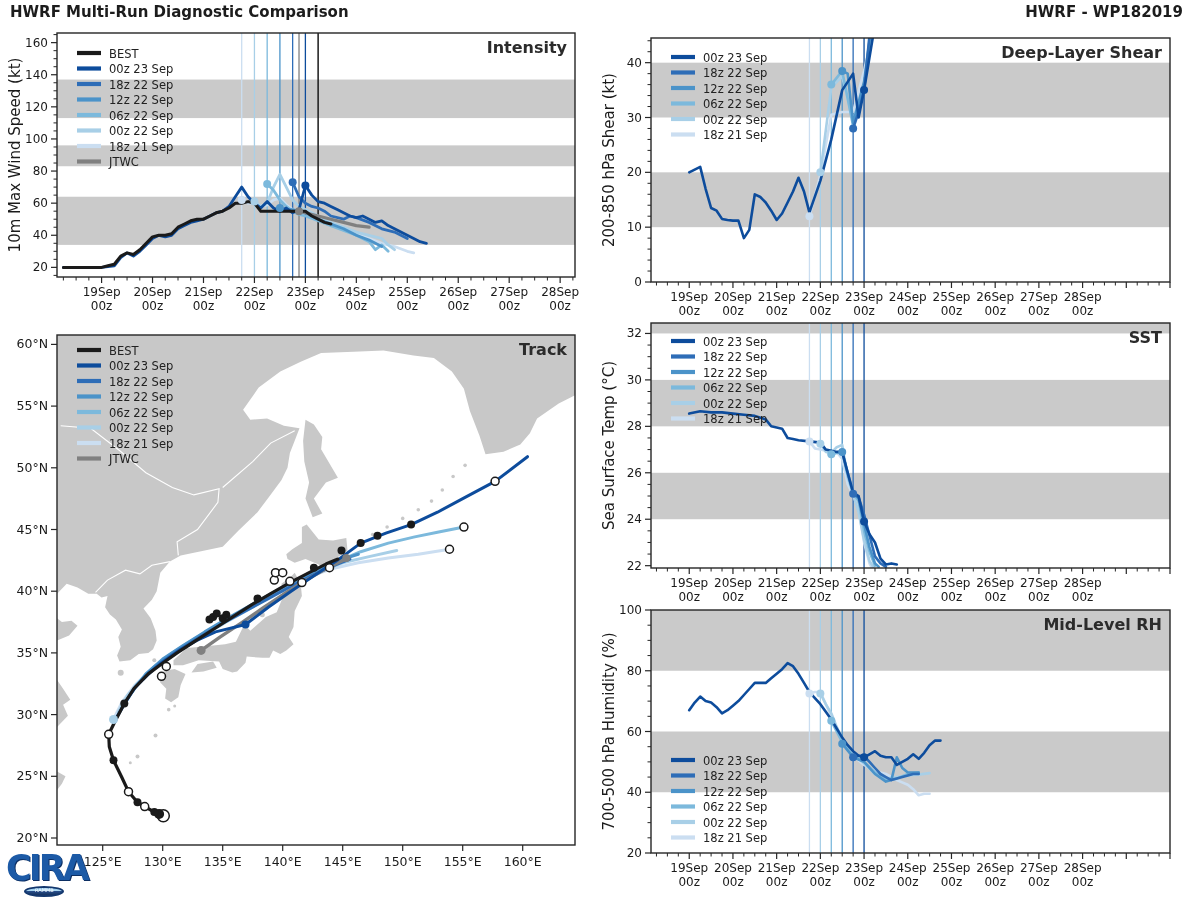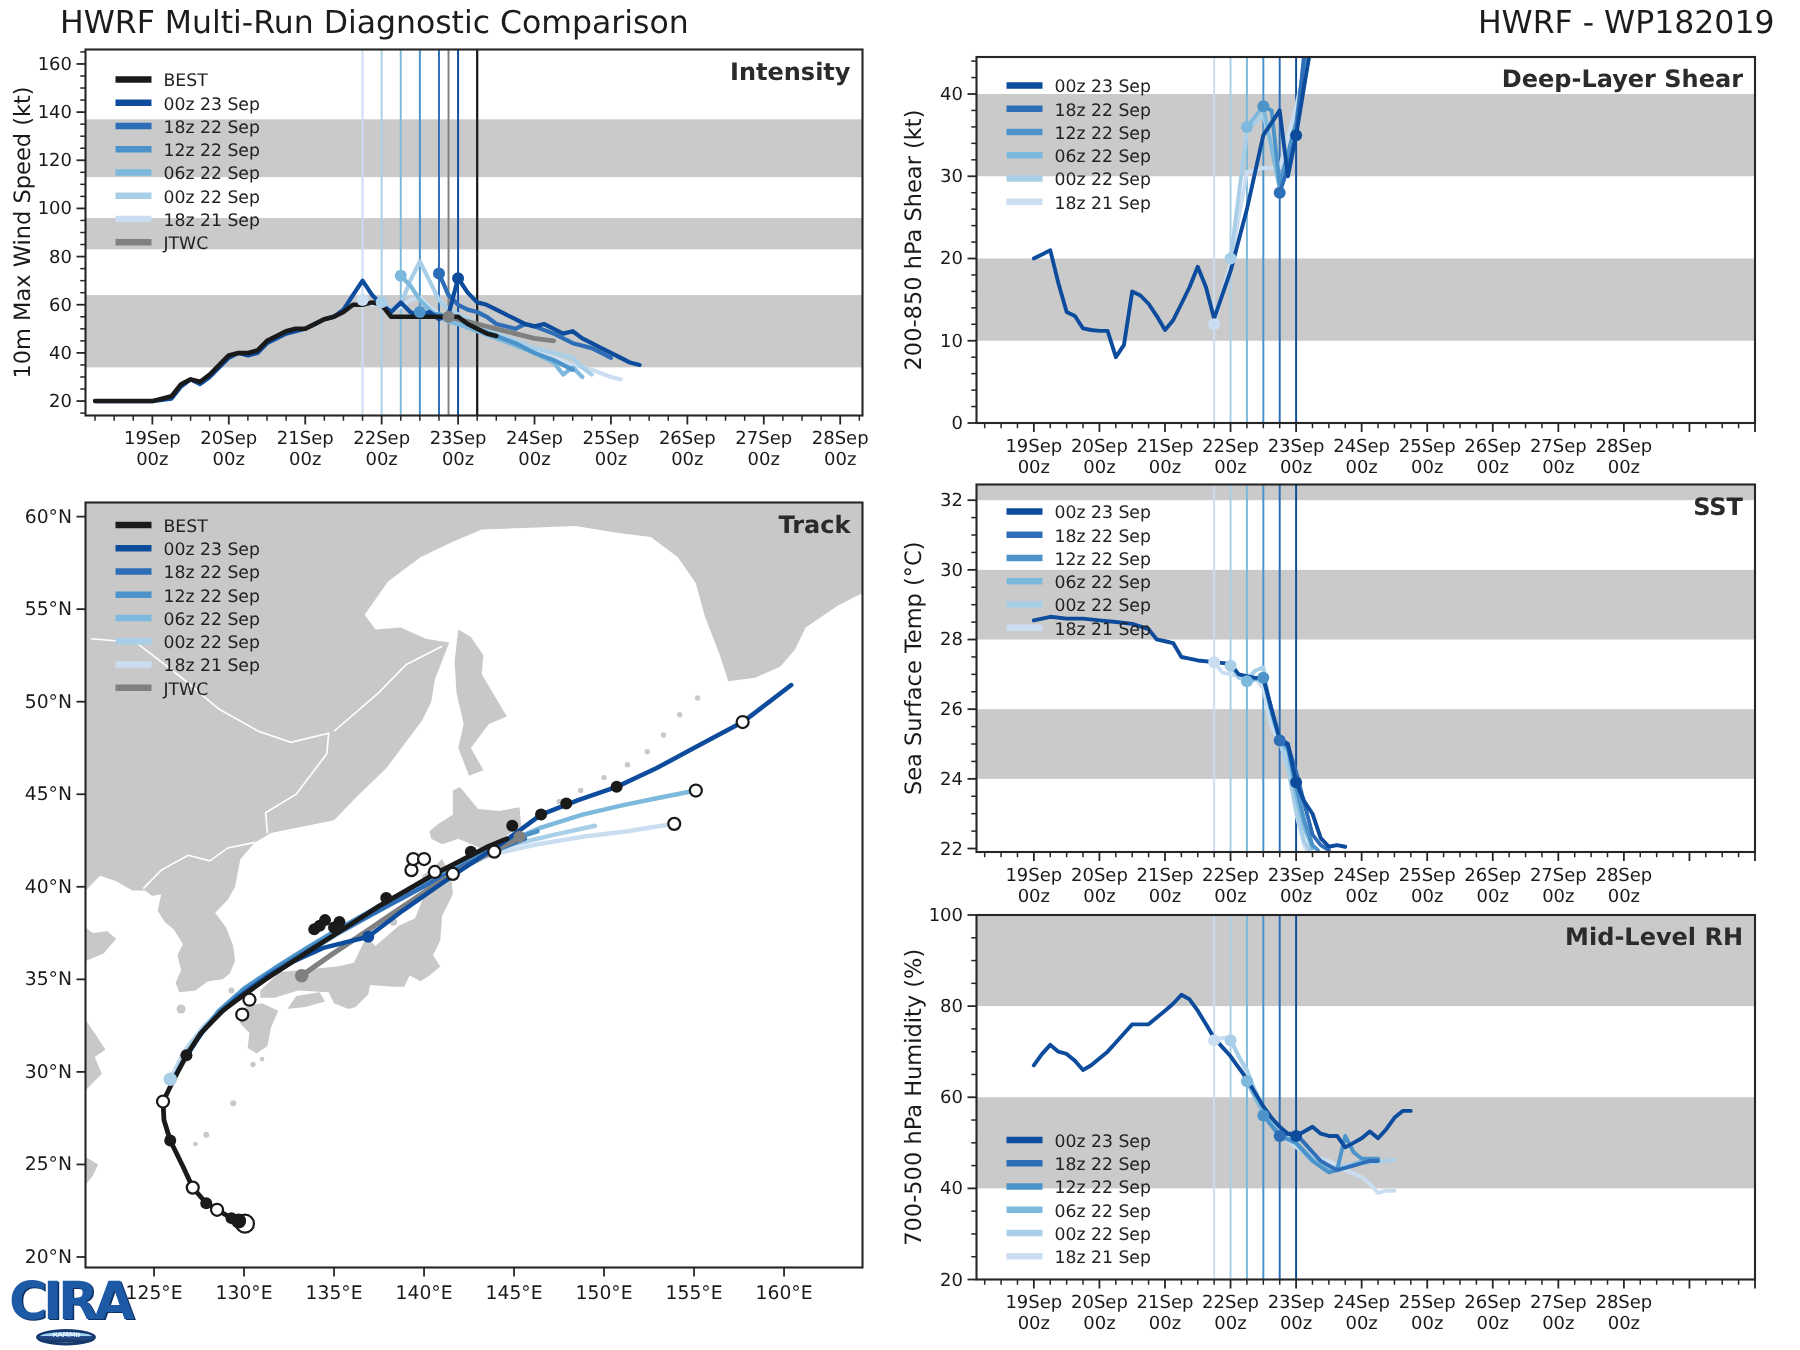--- a/index.html
+++ b/index.html
@@ -1,18 +1,18 @@
 <!DOCTYPE html>
 <html><head>
 <meta charset="utf-8">
 <style>
   html,body{margin:0;padding:0;background:#ffffff;}
   body{font-family:"DejaVu Sans","Liberation Sans",sans-serif;}
   #stage{position:relative;width:1200px;height:900px;background:#fff;overflow:hidden;}
-  .main-title{position:absolute;top:3px;font-size:21px;font-weight:normal;color:#1c1c1c;white-space:nowrap;margin-left:30px;}
+  .main-title{position:absolute;top:3px;font-size:15px;font-weight:bold;color:#1c1c1c;white-space:nowrap;}
   .main-title.left{left:10px;}
   .main-title.right{right:17px;}
   svg{position:absolute;left:0;top:0;}
   svg text{font-family:"DejaVu Sans","Liberation Sans",sans-serif;}
   .logo{position:absolute;left:6px;top:851px;height:46px;display:flex;align-items:center;flex-direction:column;}
   .cira{font-size:35px;font-weight:bold;color:#1c5aa6;letter-spacing:-3px;line-height:1;text-shadow:1px 1px 0 #0d2f63;}
   .badge{position:relative;width:40px;height:40px;border-radius:50%;margin-left:-4px;
          background:linear-gradient(180deg,#8ec6ec 0%,#aed9f2 40%,#274f8e 42%,#16335f 100%);
          border:2px solid #14386e;box-sizing:border-box;overflow:hidden;}
   .badge:before{content:"";position:absolute;left:6px;top:8px;width:16px;height:7px;border-radius:6px;background:#ffffff;}

